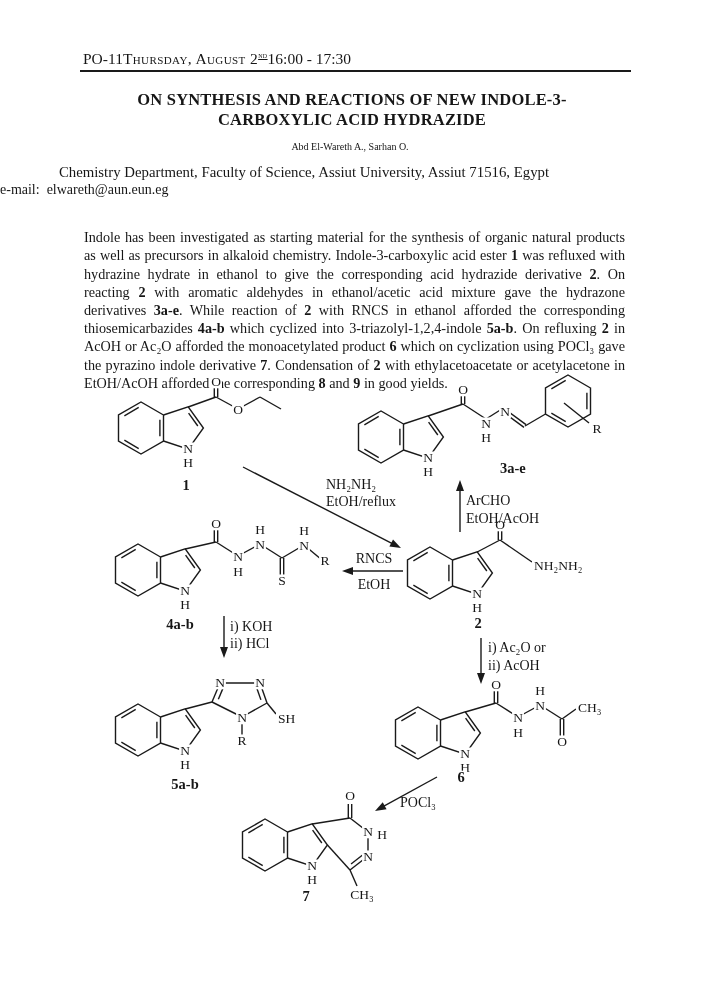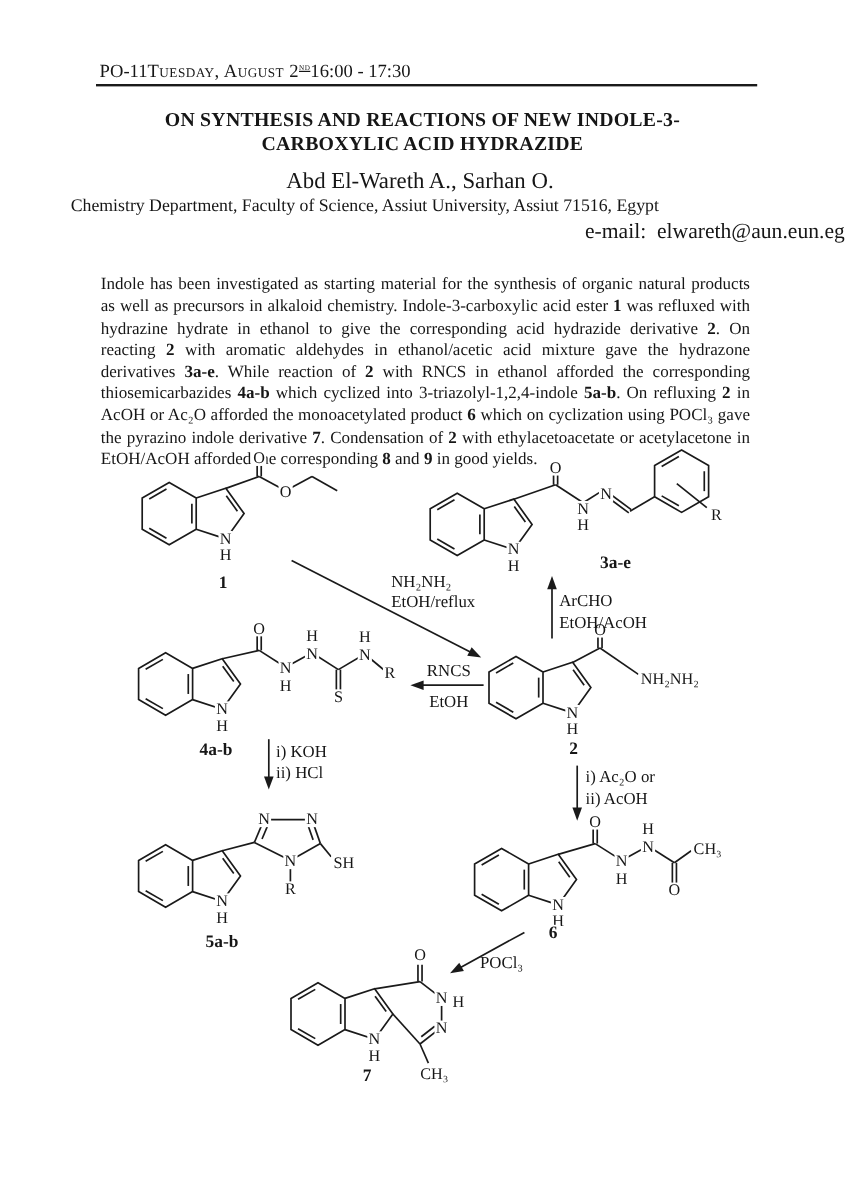--- a/index.html
+++ b/index.html
@@ -7,34 +7,34 @@
     width:704px;height:996px;position:relative;background:#ffffff;color:#161616;
     font-family:"Liberation Serif","DejaVu Serif",serif;overflow:hidden;
   }
   .hdr{position:absolute;left:83px;top:50px;width:546px;display:flex;
        justify-content:flex-start;align-items:baseline;font-size:15.5px;}
   .hdr .date{font-variant:small-caps;letter-spacing:.4px;}
   .hdr sup{font-size:9px;font-variant:small-caps;text-decoration:underline;}
   .rule{position:absolute;left:80px;top:70px;width:551px;height:2px;background:#1a1a1a;}
   .title{position:absolute;left:82px;top:90px;width:540px;text-align:center;
          font-weight:bold;font-size:16.5px;line-height:20px;letter-spacing:.2px;}
-  .authors{position:absolute;left:0;top:141px;width:700px;text-align:center;font-size:19px;}
+  .authors{position:absolute;left:0;top:141px;width:700px;text-align:center;font-size:10px;}
   .affil{position:absolute;left:0;top:164px;width:608px;text-align:center;font-size:14.8px;}
-  .email{position:absolute;left:0;top:182px;width:704px;text-align:right;font-size:18px;white-space:pre;}
+  .email{position:absolute;left:0;top:182px;width:704px;text-align:left;font-size:14px;white-space:pre;}
   .abstract{position:absolute;left:84px;top:214px;width:541px;font-size:14.2px;
             line-height:18.2px;text-align:justify;}
   svg.scheme{position:absolute;left:0;top:0;width:704px;height:996px;}
   svg.scheme text{font-family:"Liberation Serif","DejaVu Serif",serif;fill:#161616;}
 </style>
 </head>
 <body>
 
 <div class="hdr">
   <span>PO-11</span>
-  <span class="date"><span>Tuesday, August 2</span><sup>nd</sup></span>
+  <span class="date"><span>Thursday, August 2</span><sup>nd</sup></span>
   <span>16:00 - 17:30</span>
 </div>
 <div class="rule"></div>
 
 <div class="title">ON SYNTHESIS AND REACTIONS OF NEW INDOLE-3-CARBOXYLIC ACID HYDRAZIDE</div>
 <div class="authors">Abd El-Wareth A., Sarhan O.</div>
 <div class="affil">Chemistry Department, Faculty of Science, Assiut University, Assiut 71516, Egypt</div>
 <div class="email">e-mail:  elwareth@aun.eun.eg</div>
 
 <p class="abstract" id="abstract"><span>Indole has been investigated as starting material for the synthesis of organic natural products as well as precursors in alkaloid chemistry. Indole-3-carboxylic acid ester </span><b>1</b><span> was refluxed with hydrazine hydrate in ethanol to give the corresponding acid hydrazide derivative </span><b>2</b><span>. On reacting </span><b>2</b><span> with aromatic aldehydes in ethanol/acetic acid mixture gave the hydrazone derivatives </span><b>3a-e</b><span>. While reaction of </span><b>2</b><span> with RNCS in ethanol afforded the corresponding thiosemicarbazides </span><b>4a-b</b><span> which cyclized into 3-triazolyl-1,2,4-indole </span><b>5a-b</b><span>. On refluxing </span><b>2</b><span> in AcOH or Ac₂O afforded the monoacetylated product </span><b>6</b><span> which on cyclization using POCl₃ gave the pyrazino indole derivative </span><b>7</b><span>. Condensation of </span><b>2</b><span> with ethylacetoacetate or acetylacetone in EtOH/AcOH afforded the corresponding </span><b>8</b><span> and </span><b>9</b><span> in good yields.</span></p>

